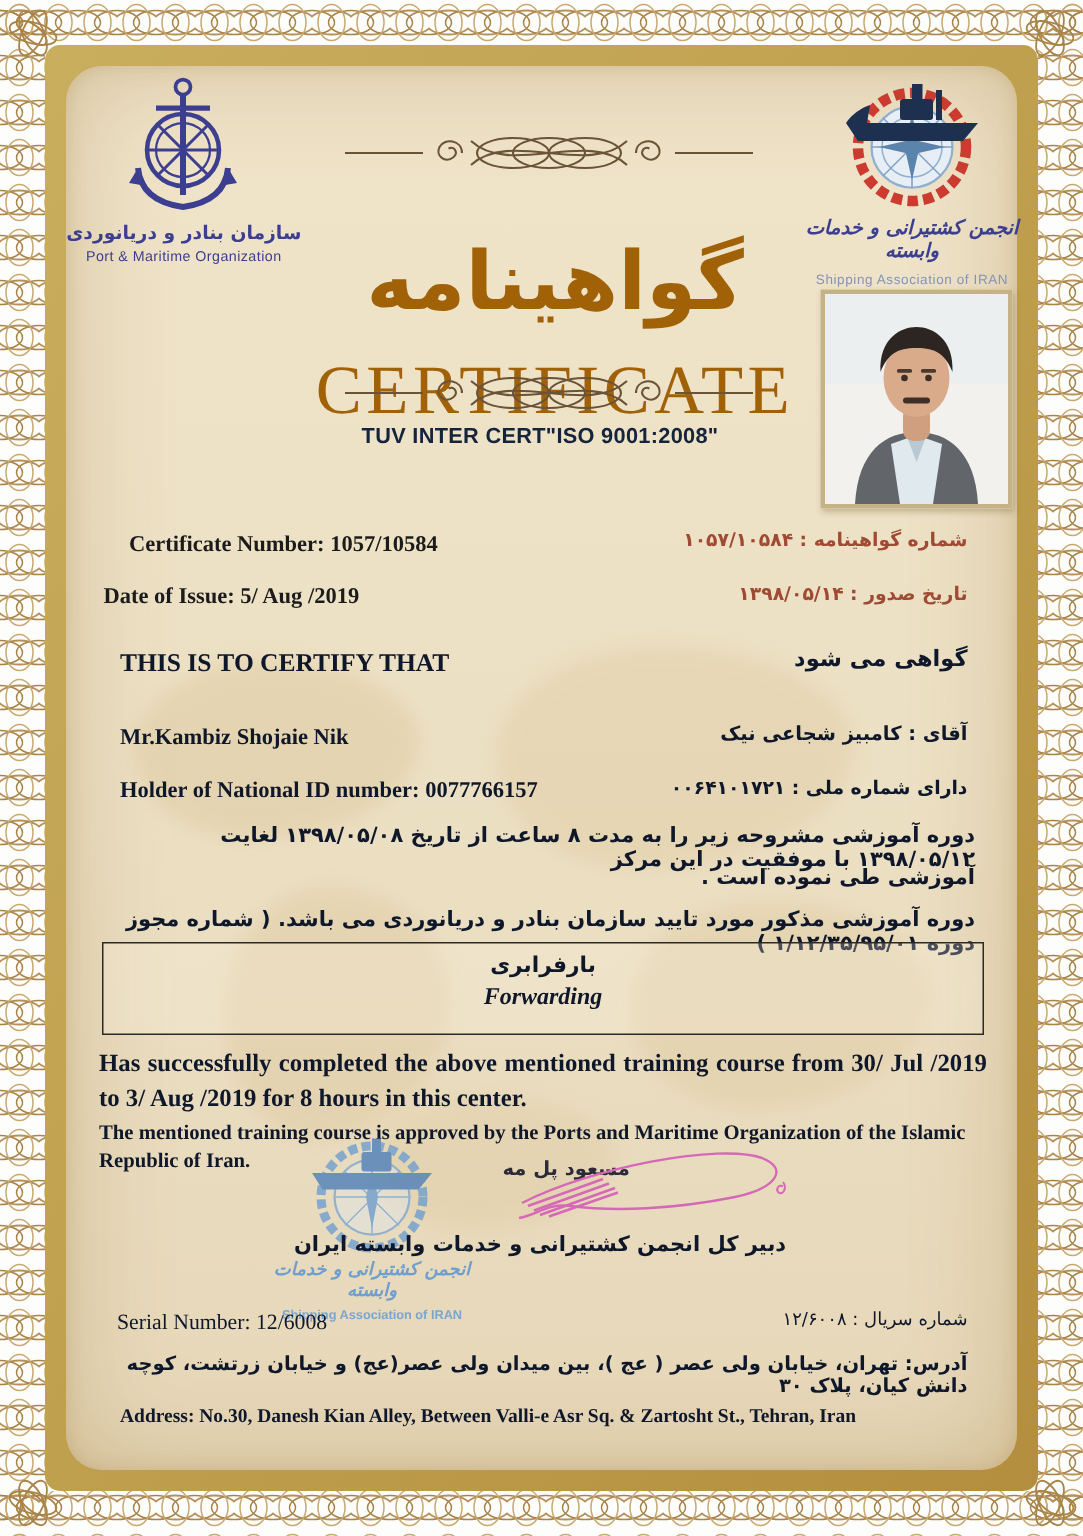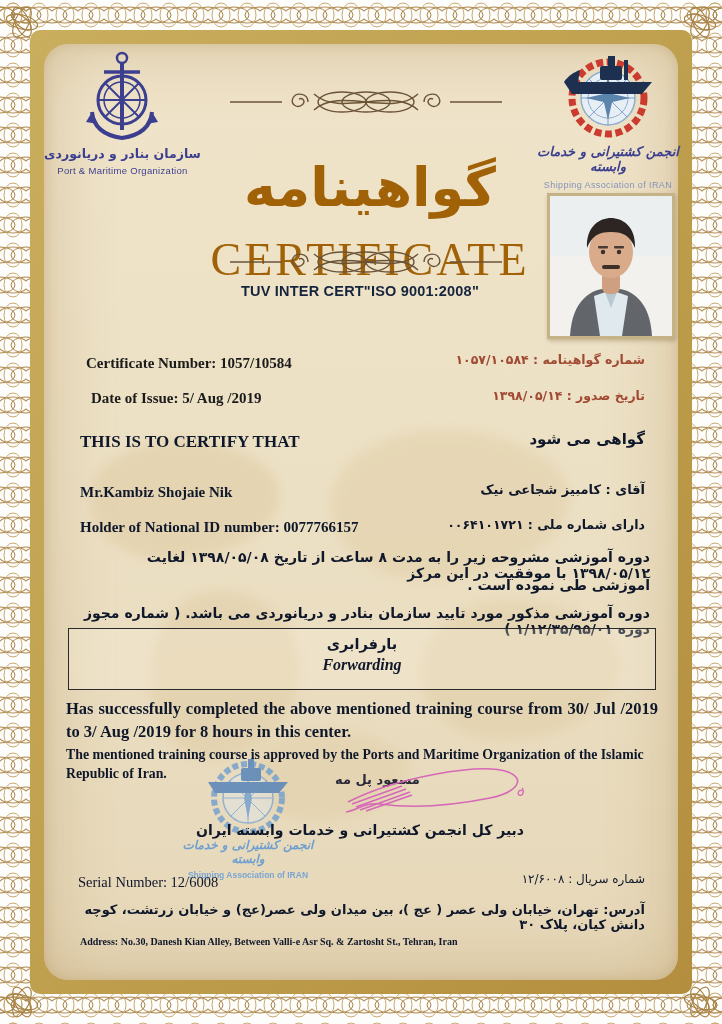--- a/index.html
+++ b/index.html
@@ -212,21 +212,21 @@
       <rect x="64" y="50" width="10" height="2.5" rx="1" fill="#4a3b32"></rect>
       <circle cx="53" cy="56" r="2.2" fill="#3a2e26"></circle>
       <circle cx="69" cy="56" r="2.2" fill="#3a2e26"></circle>
       <rect x="52" y="69" width="18" height="4" rx="2" fill="#3c3029"></rect>
     </svg>
   </div>
 
   <div class="abs en-serif field-en" style="left:86px;top:355px;">Certificate Number: 1057/10584</div>
   <div class="abs fa maroon field-fa right" style="left:420px;top:352px;width:225px;">شماره گواهینامه : ۱۰۵۷/۱۰۵۸۴</div>
 
-  <div class="abs en-serif field-en" style="left:91px;top:390px;text-align:center;">Date of Issue: 5/ Aug /2019</div>
+  <div class="abs en-serif field-en" style="left:69px;top:390px;text-align:center;">Date of Issue: 5/ Aug /2019</div>
   <div class="abs fa maroon field-fa right" style="left:420px;top:388px;width:225px;">تاریخ صدور : ۱۳۹۸/۰۵/۱۴</div>
 
   <div class="abs en-serif bold ink" style="left:80px;top:432px;font-size:17px;">THIS IS TO CERTIFY THAT</div>
   <div class="abs fa bold ink right" style="left:430px;top:430px;width:215px;font-size:15px;">گواهی می شود</div>
 
   <div class="abs en-serif bold ink" style="left:80px;top:484px;font-size:15px;">Mr.Kambiz Shojaie Nik</div>
   <div class="abs fa bold ink right" style="left:430px;top:482px;width:215px;font-size:13px;">آقای : کامبیز شجاعی نیک</div>
 
   <div class="abs en-serif bold ink" style="left:80px;top:519px;font-size:15px;">Holder of National ID number: 0077766157</div>
   <div class="abs fa bold ink right" style="left:420px;top:517px;width:225px;font-size:12.5px;">دارای شماره ملی : ۰۰۶۴۱۰۱۷۲۱</div>
@@ -279,15 +279,15 @@
     </g>
   </svg>
 
   <div class="abs fa bold ink center" style="left:175px;top:822px;width:370px;font-size:14px;">دبیر کل انجمن کشتیرانی و خدمات وابسته ایران</div>
 
   <div class="abs en-serif ink" style="left:78px;top:874px;font-size:14.5px;">Serial Number: 12/6008</div>
   <div class="abs fa ink right" style="left:470px;top:872px;width:175px;font-size:12px;">شماره سریال : ۱۲/۶۰۰۸</div>
 
   <div class="abs fa bold ink right" style="left:80px;top:902px;width:565px;font-size:13px;">آدرس: تهران، خیابان ولی عصر ( عج )، بین میدان ولی عصر(عج) و خیابان زرتشت، کوچه دانش کیان، پلاک ۳۰</div>
 
-  <div class="abs en-serif bold ink" style="left:80px;top:936px;font-size:10px;">Address: No.30, Danesh Kian Alley, Between Valli-e Asr Sq. &amp; Zartosht St., Tehran, Iran</div>
+  <div class="abs en-serif bold ink" style="left:80px;top:936px;font-size:13px;">Address: No.30, Danesh Kian Alley, Between Valli-e Asr Sq. &amp; Zartosht St., Tehran, Iran</div>
 
 </div>
 
 </body></html>

